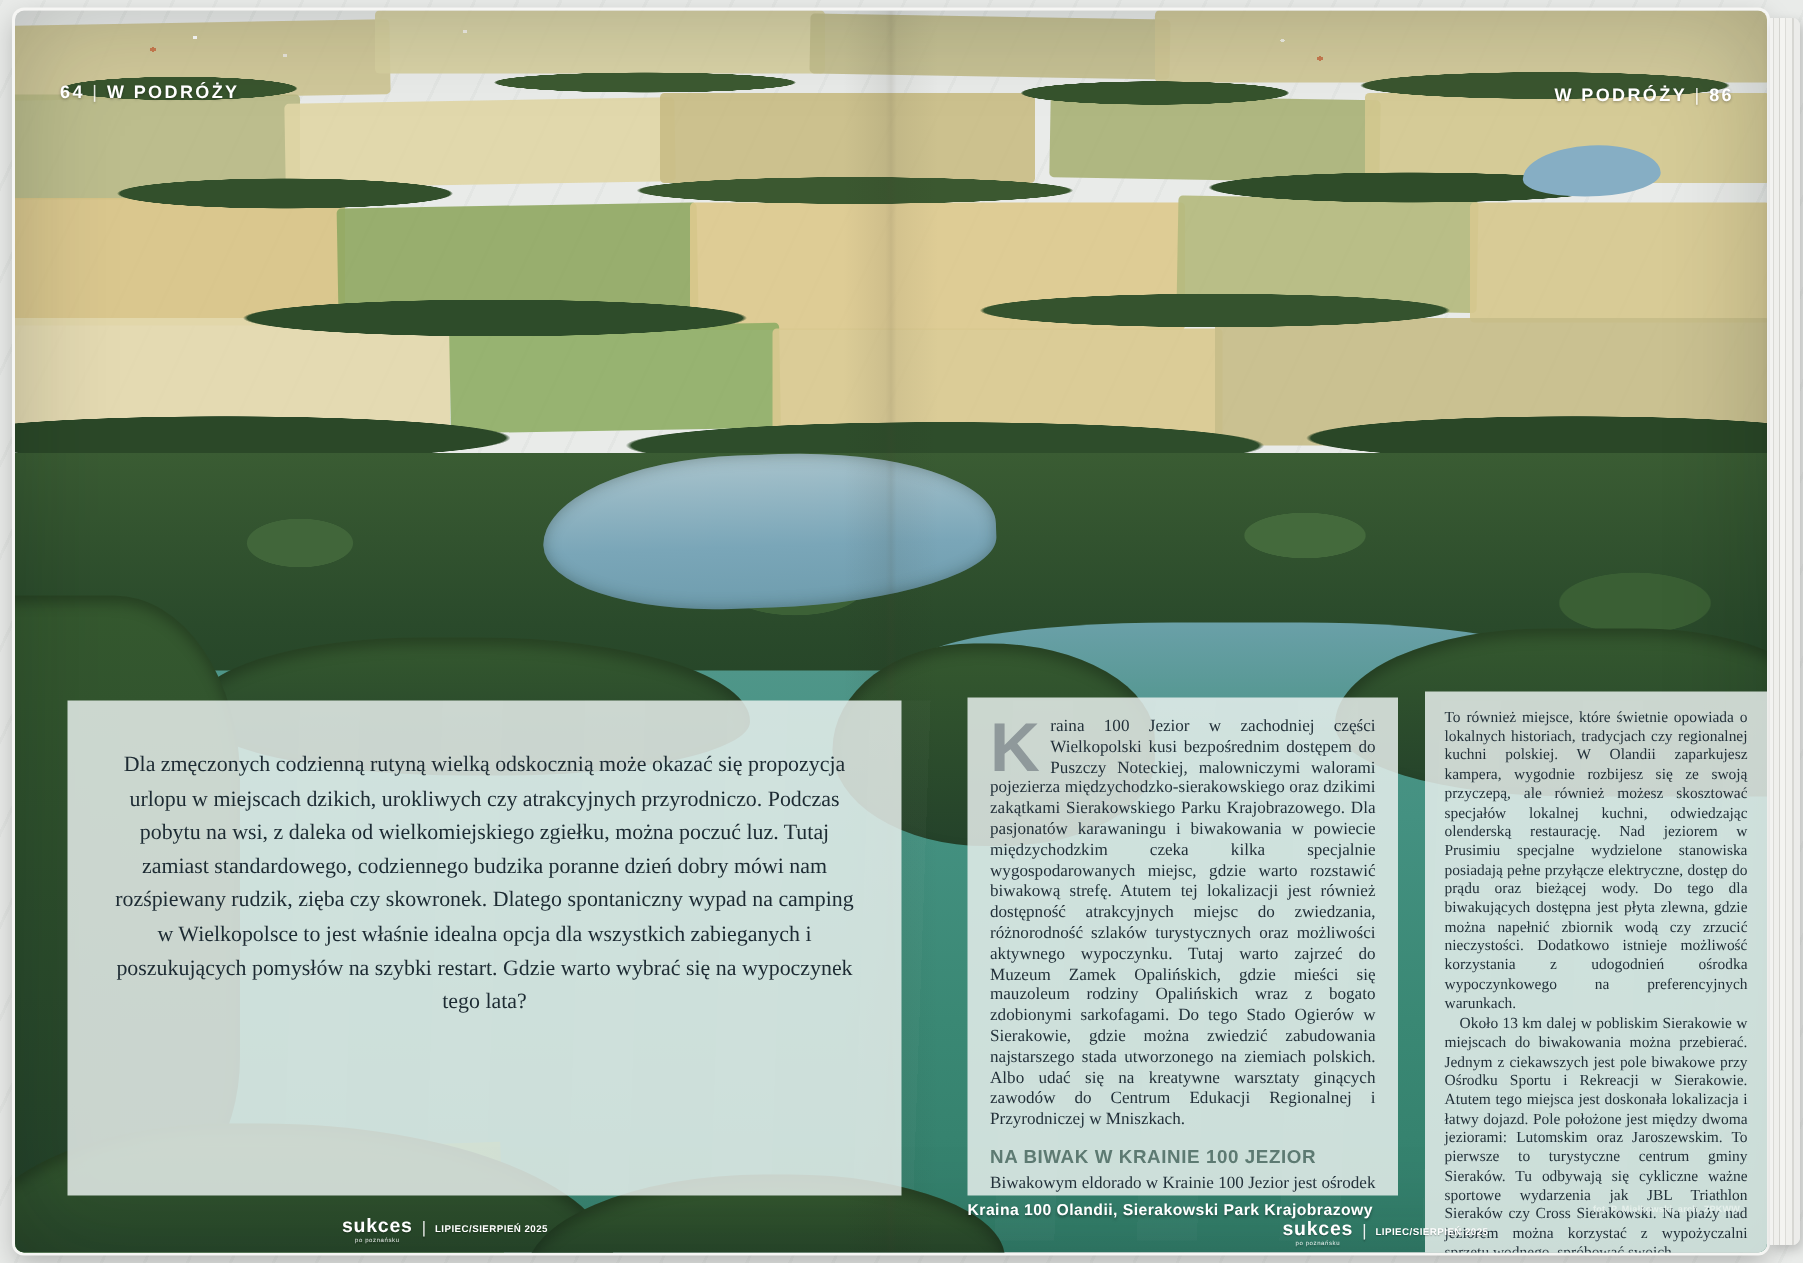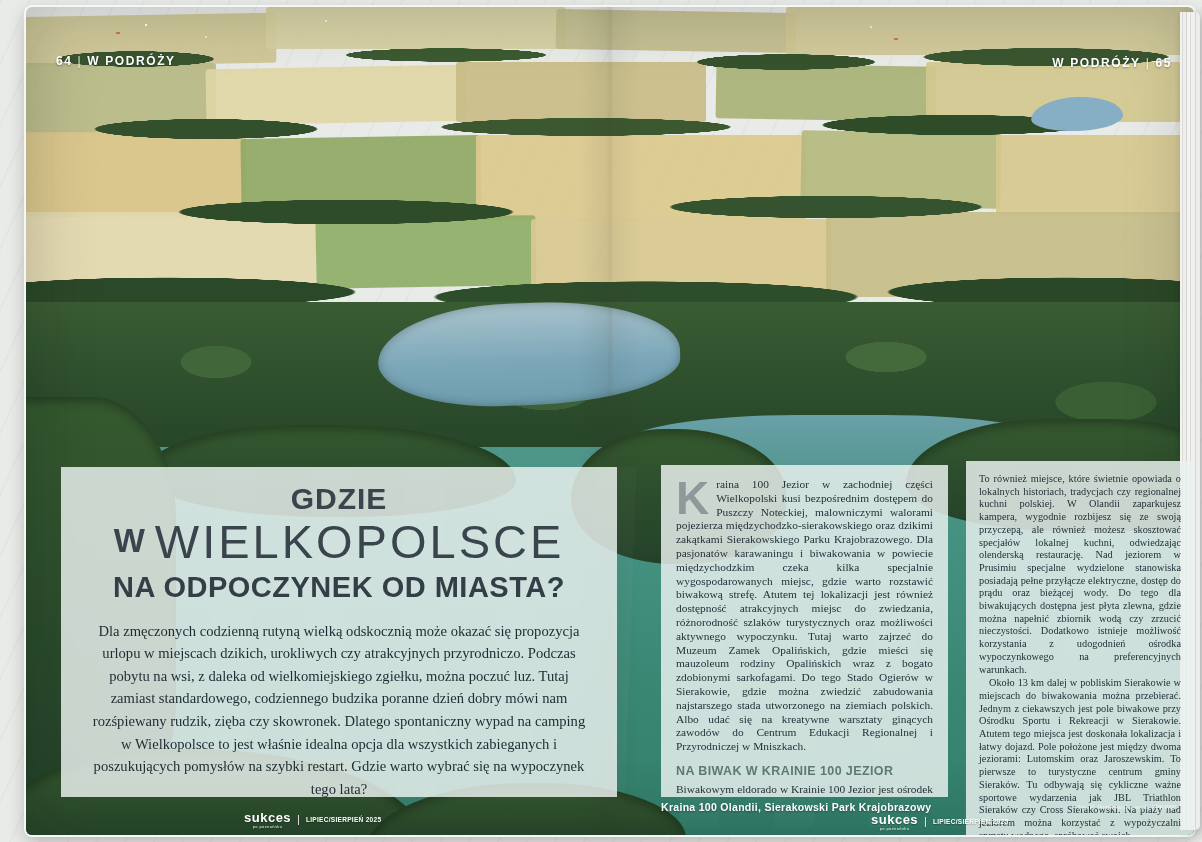--- a/index.html
+++ b/index.html
@@ -2,21 +2,21 @@
 <html><head>
 <meta charset="utf-8">
 <style>
   html,body{margin:0;padding:0;width:1202px;height:842px;overflow:hidden;
     background:#e9ebe9;font-family:"Liberation Sans",sans-serif;}
   .stage{position:relative;width:1202px;height:842px;
     background:
       repeating-linear-gradient(115deg, rgba(210,214,211,.25) 0 2px, transparent 2px 26px),
       #e9ebe9;}
   
-  .spread{position:absolute;left:26px;top:7px;width:1168px;height:828px;
+  .spread{position:absolute;left:10px;top:7px;width:1168px;height:828px;
     border-radius:6px;overflow:hidden;
     box-shadow:0 0 0 2px #f6f6f4, 0 6px 18px rgba(0,0,0,.25);}
   .layer{position:absolute;}
   .ph-base{inset:0;background:linear-gradient(180deg,
       #dcddc6 0%, #ccc79b 4%, #c4be8e 11%, #bdb988 18%,
       #bfb484 26%, #b2ab7c 33%, #3a582f 40%, #2c4c2c 49%,
       #2a4a2e 54%, #418f7c 58%, #42917e 70%, #398571 85%, #30direct 100%, #2f7a66 100%);}
   .patch{position:absolute;border-radius:3px;opacity:.92;}
   .p1{left:-10px;top:8px;width:260px;height:50px;background:#cdc493;transform:rotate(-1deg);}
   .p2{left:240px;top:0;width:300px;height:42px;background:#d6cf9f;}
@@ -176,29 +176,24 @@
     <div class="grove g1"></div>
     <div class="grove g5"></div>
     <div class="grove g6"></div>
     <div class="layer gutter"></div>
     <div class="layer vignette"></div>
 
     <div class="hdr hdr-left">
       <span class="pg">64</span><span class="sep">|</span><span>W PODRÓŻY</span>
     </div>
     <div class="hdr hdr-right">
-      <span>W PODRÓŻY</span><span class="sep">|</span><span class="pg">65</span>
+      <span>W PODRÓŻY</span><span class="sep">|</span><span class="pg">86</span>
     </div>
 
     <section class="panel title-panel">
-      <h1 style="margin:0;">
-        <span class="t1">GDZIE</span>
-        <span class="t2"><span class="w">W</span> <span class="thin">WIELKOPOLSCE</span></span>
-        <span class="t3">NA ODPOCZYNEK OD MIASTA?</span>
-      </h1>
       <p class="lead">Dla zmęczonych codzienną rutyną wielką odskocznią może okazać się propozycja urlopu w miejscach dzikich, urokliwych czy atrakcyjnych przyrodniczo. Podczas pobytu na wsi, z daleka od wielkomiejskiego zgiełku, można poczuć luz. Tutaj zamiast standardowego, codziennego budzika poranne dzień dobry mówi nam rozśpiewany rudzik, zięba czy skowronek. Dlatego spontaniczny wypad na camping w Wielkopolsce to jest właśnie idealna opcja dla wszystkich zabieganych i poszukujących pomysłów na szybki restart. Gdzie warto wybrać się na wypoczynek tego lata?</p>
 
     </section>
 
     <section class="panel colA">
       <p class="bodytxt"><span class="dropcap">K</span><span>raina 100 Jezior w zachodniej części Wielkopolski kusi bezpośrednim dostępem do Puszczy Noteckiej, malowniczymi walorami pojezierza międzychodzko-sierakowskiego oraz dzikimi zakątkami Sierakowskiego Parku Krajobrazowego. Dla pasjonatów karawaningu i biwakowania w powiecie międzychodzkim czeka kilka specjalnie wygospodarowanych miejsc, gdzie warto rozstawić biwakową strefę. Atutem tej lokalizacji jest również dostępność atrakcyjnych miejsc do zwiedzania, różnorodność szlaków turystycznych oraz możliwości aktywnego wypoczynku. Tutaj warto zajrzeć do Muzeum Zamek Opalińskich, gdzie mieści się mauzoleum rodziny Opalińskich wraz z bogato zdobionymi sarkofagami. Do tego Stado Ogierów w Sierakowie, gdzie można zwiedzić zabudowania najstarszego stada utworzonego na ziemiach polskich. Albo udać się na kreatywne warsztaty ginących zawodów do Centrum Edukacji Regionalnej i Przyrodniczej w Mniszkach.</span></p>
       <h2 class="subhead">NA BIWAK W KRAINIE 100 JEZIOR</h2>
       <p class="bodytxt">Biwakowym eldorado w Krainie 100 Jezior jest ośrodek Olandia, czyli unikatowy kompleks wypoczynkowy z bogatą ofertą turystyczną, rekreacyjną czy zdrowotną SPA.</p>
     </section>
 

